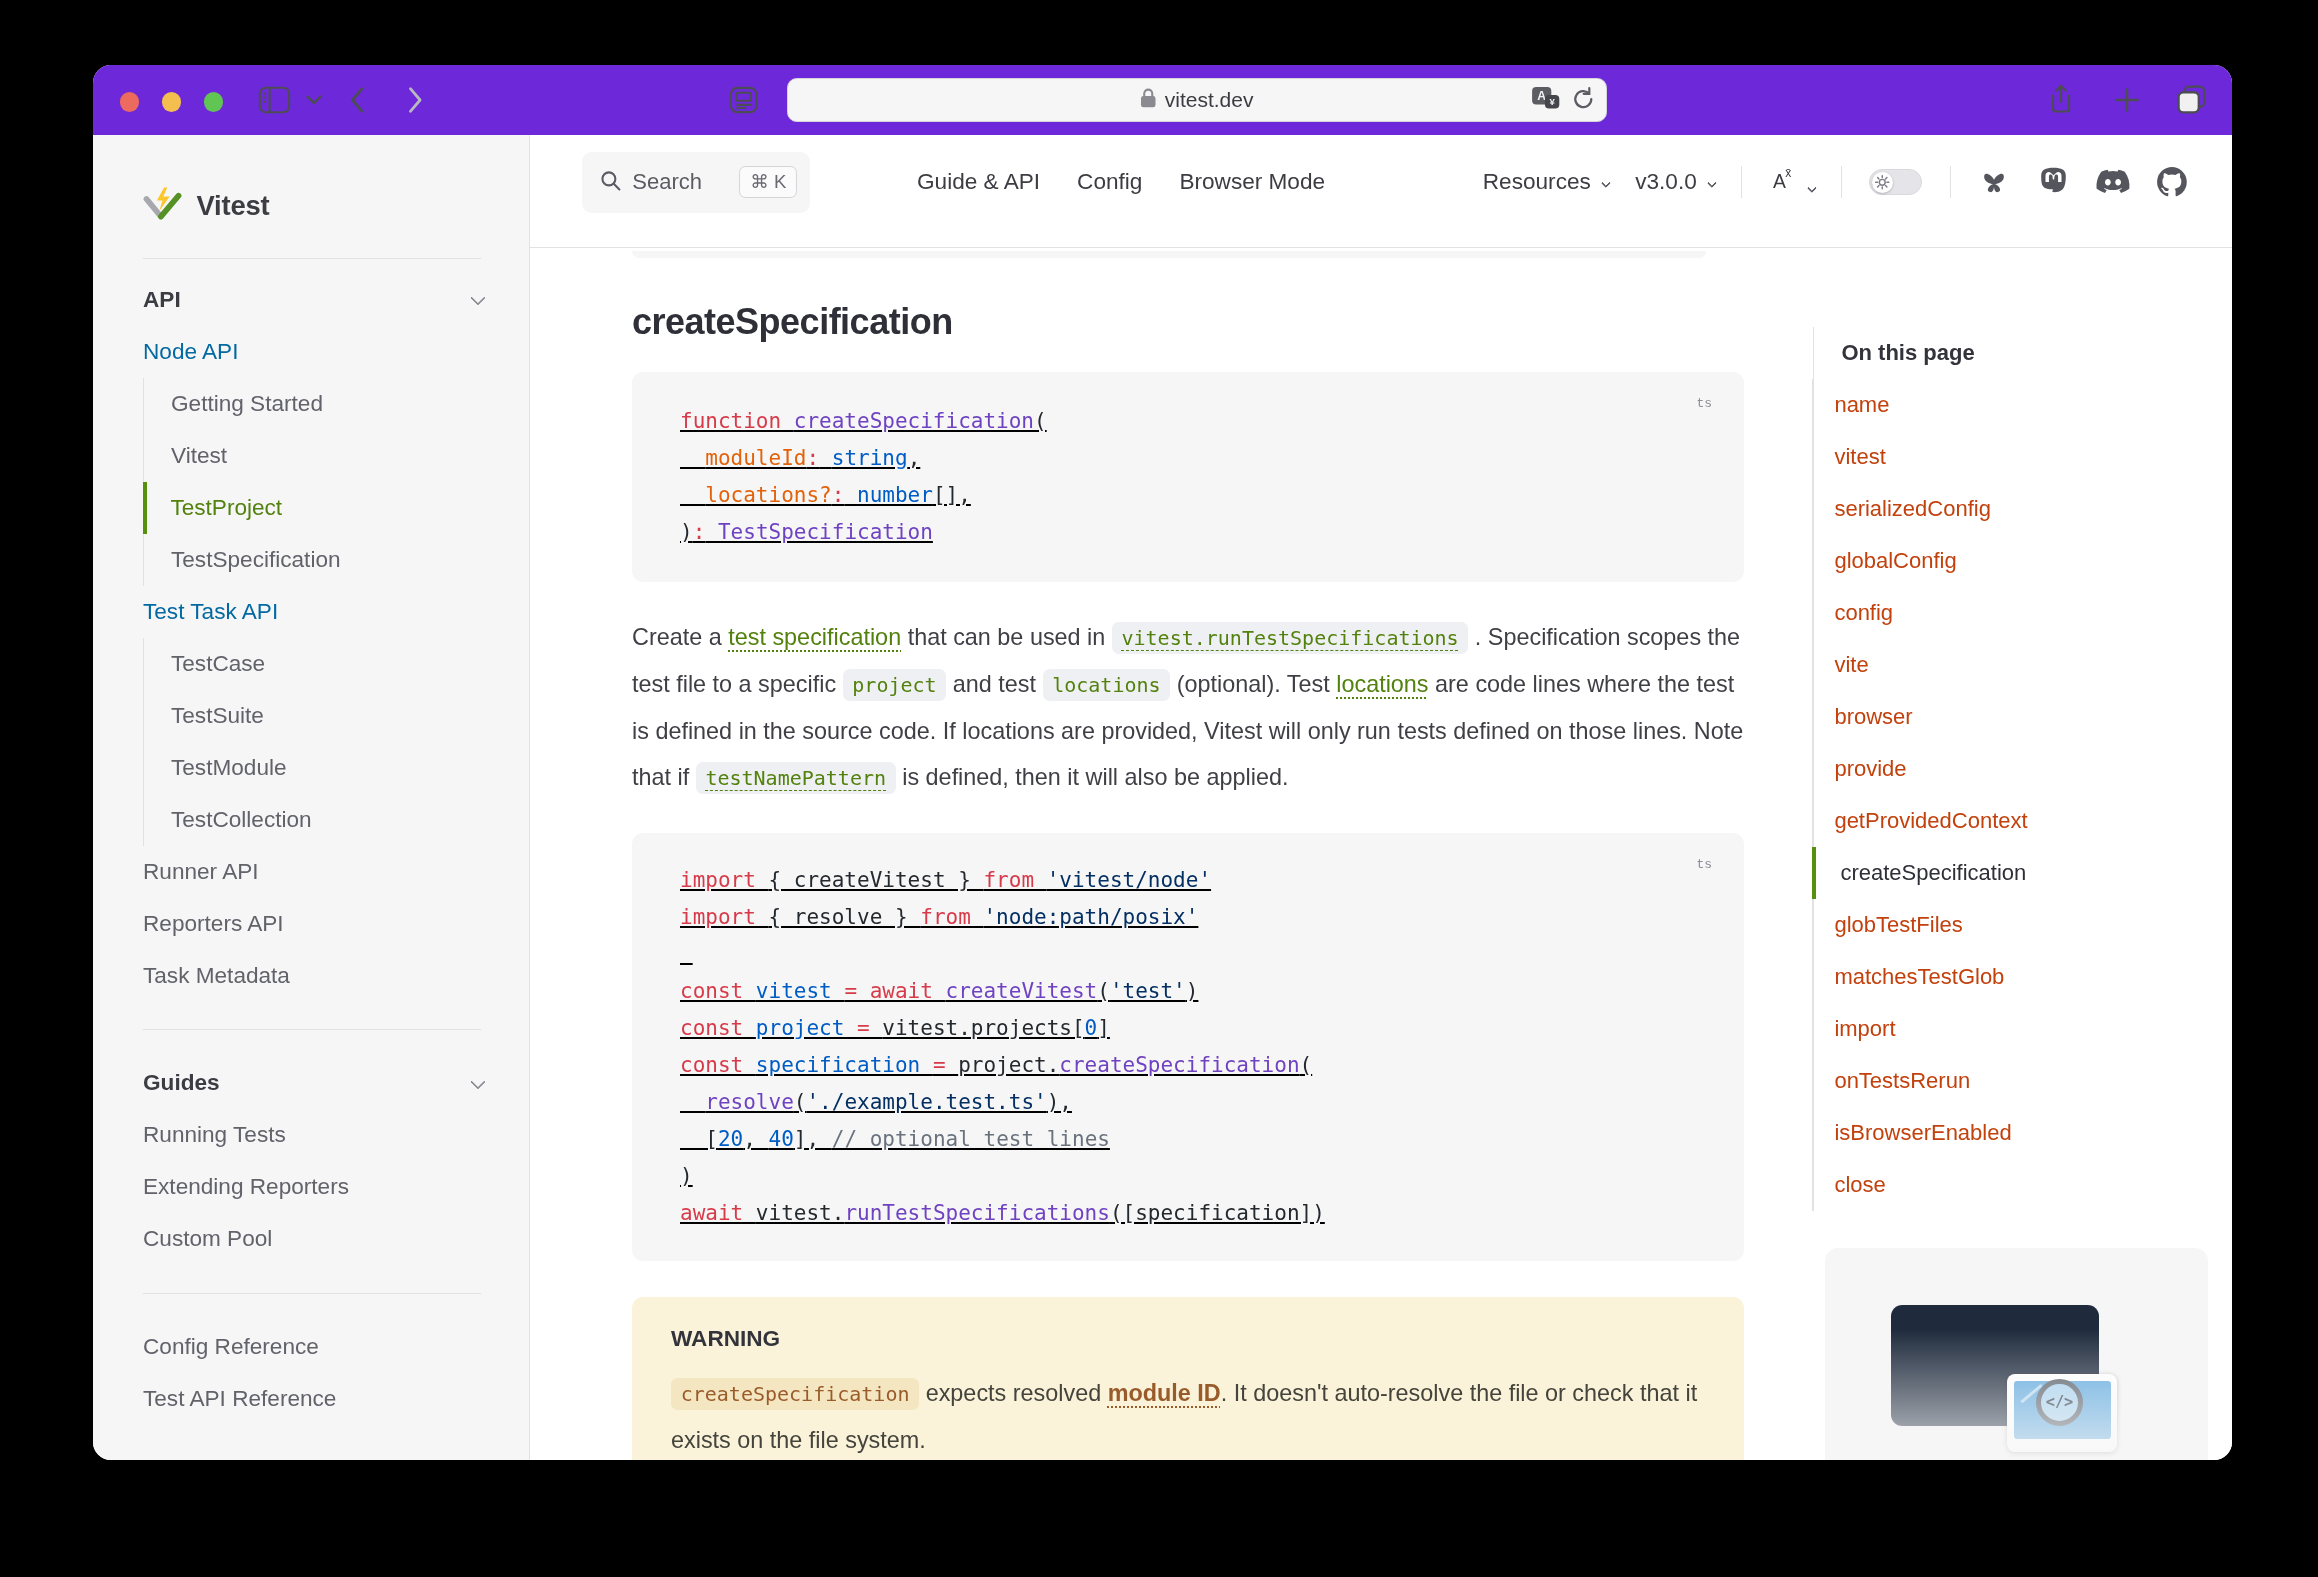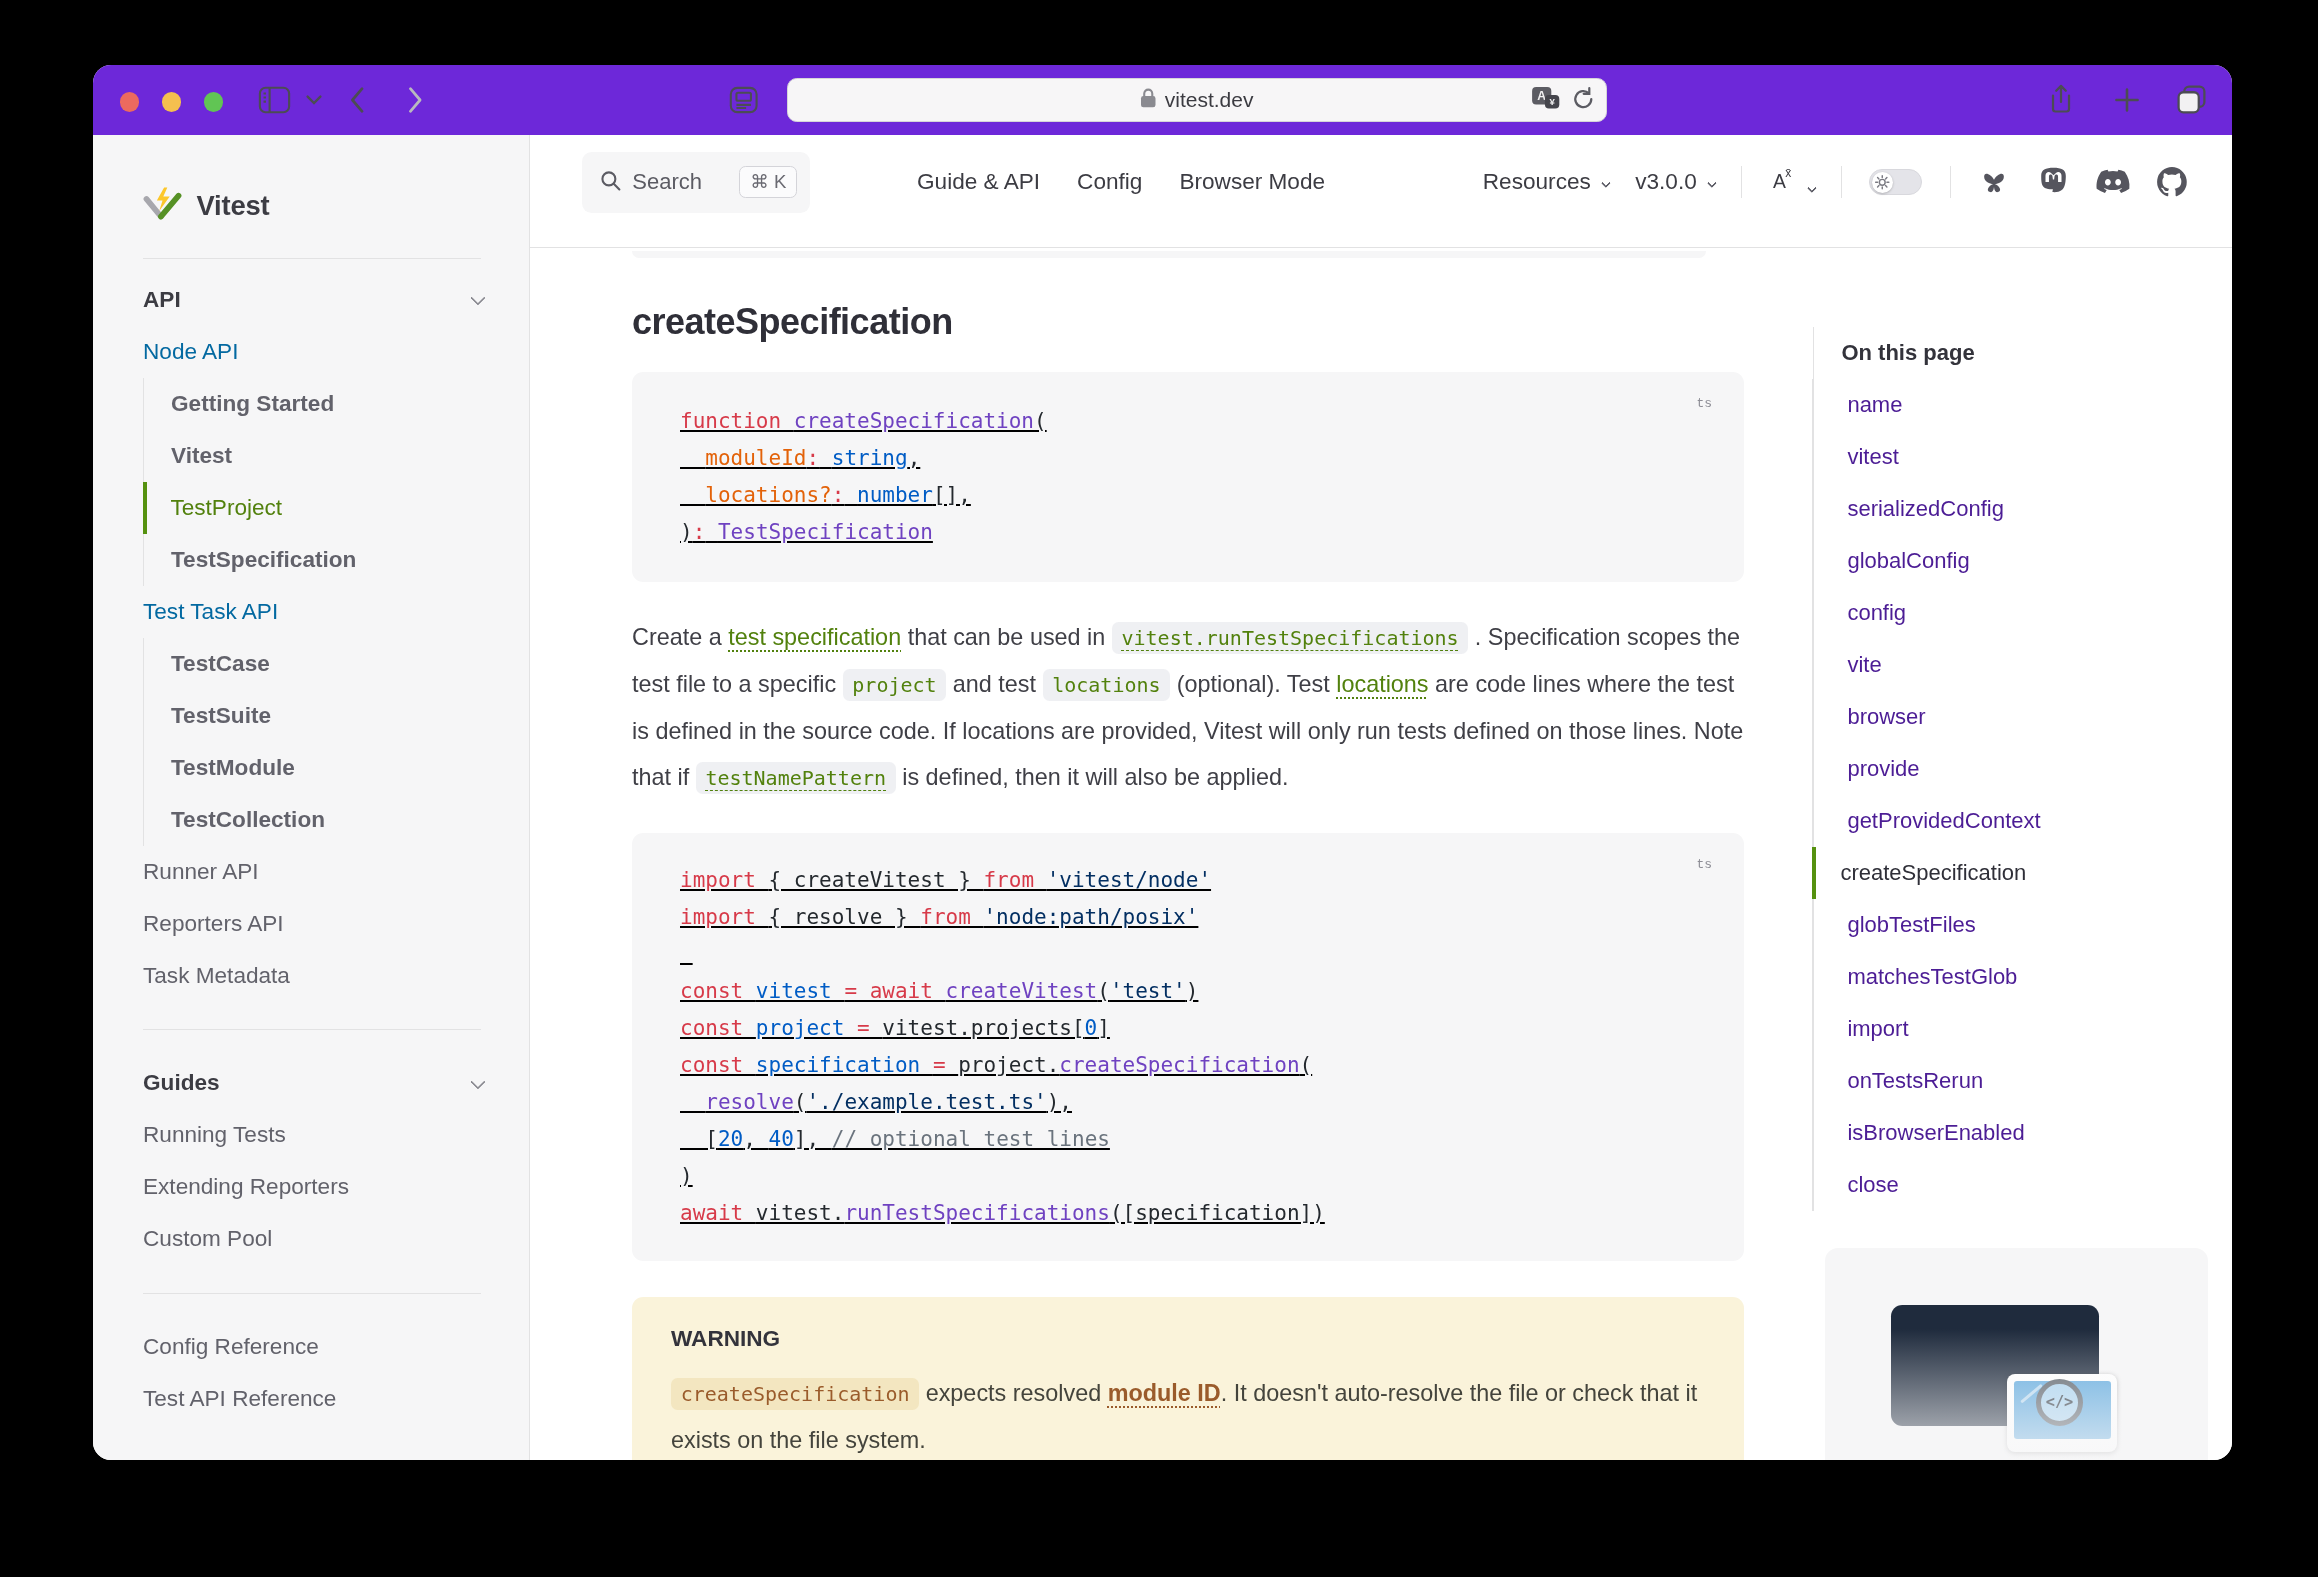--- a/index.html
+++ b/index.html
@@ -19,21 +19,21 @@
     border:0.8px solid #d6d5d8;border-radius:9.7px;display:flex;align-items:center;justify-content:center;}
   .urltext{display:flex;align-items:center;gap:9.7px;color:#3b3b41;font-size:21px;}
   .fieldicons{position:absolute;right:11.3px;top:0;height:42px;display:flex;align-items:center;gap:11.3px;color:#5c5c63;}
   
   .app{position:absolute;top:70px;left:0;right:0;bottom:0;display:flex;}
   .sidebar{width:437px;background:#f6f6f7;border-right:0.8px solid #e2e2e3;padding:0 48px 0 50px;overflow:hidden;}
   .logo-row{margin-top:50px;height:42px;display:flex;align-items:center;gap:14.5px;}
   .logo-text{font-size:27.4px;font-weight:700;color:#3c3c43;letter-spacing:-0.2px;}
   .sb-divider{border-top:0.8px solid #e2e2e3;margin:31px 0 14.5px 0;}
   .sb-divider.mid{margin:27.4px 0;}
-  .s-row{height:52px;display:flex;align-items:center;font-size:22.6px;color:#62626b;cursor:pointer;font-weight:bold;}
+  .s-row{height:52px;display:flex;align-items:center;font-size:22.6px;color:#62626b;cursor:pointer;}
   .s-section{font-weight:700;color:#3c3c43;}
   .s-top{font-weight:500;}
   .s-label{color:#0369a1;font-weight:500;}
   .s-sub{border-left:1.6px solid #e2e2e3;padding-left:27px;}
   .s-sub.active{border-left:4.8px solid var(--brand-bar);padding-left:23.4px;color:var(--brand);font-weight:500;}
   .chev{margin-left:auto;width:10.5px;height:10.5px;border-right:2.4px solid #8b8b92;border-bottom:2.4px solid #8b8b92;
     transform:rotate(45deg) translateY(-2.4px);border-radius:0.8px;}
   .chev-sm{display:inline-block;width:7.3px;height:7.3px;border-right:2px solid #5c5c66;border-bottom:2px solid #5c5c66;
     transform:rotate(45deg) translateY(-3.2px);margin-left:9.7px;border-radius:0.8px;}
   
@@ -70,22 +70,22 @@
   .chip.link{text-decoration:underline dashed;text-decoration-thickness:1.2px;text-underline-offset:4.8px;cursor:pointer;}
   .warning{margin-top:36px;background:var(--warn-bg);border-radius:11.3px;padding:29px 39px;}
   .warn-title{font-size:22.6px;font-weight:700;color:#33333b;}
   .warn-body{margin-top:18px;font-size:23.4px;line-height:46px;color:#44443c;}
   .warn-body .chip{background:var(--warn-chip-bg);color:var(--warn-text);}
   .warn-body .lnk{color:var(--warn-text);font-weight:600;}
   
   .aside{position:absolute;right:0;top:0;width:419px;}
   .outline{margin-top:78px;border-left:1.6px solid #e2e2e3;padding-left:27.4px;}
   .o-title{height:52px;display:flex;align-items:center;font-size:22px;font-weight:700;color:#33333b;}
-  .o-item{height:52px;display:flex;align-items:center;font-size:22px;color:#4c1d95;cursor:pointer;margin-left:-29px;
-    padding-left:34px;border-left:1.6px solid #e2e2e3;}
+  .o-item{height:52px;display:flex;align-items:center;font-size:22px;color:#c2410c;cursor:pointer;margin-left:-29px;
+    padding-left:21px;border-left:1.6px solid #e2e2e3;}
   .o-item.active{border-left:4.8px solid var(--brand-bar);padding-left:24px;color:#2f2f38;font-weight:500;}
   .ad{position:relative;margin:37px 0 0 12px;width:383px;height:339px;background:#f6f6f7;border-radius:13px;overflow:hidden;cursor:pointer;}
   .ad-navy{position:absolute;left:66px;top:57px;width:208px;height:121px;background:#1f2b3d;border-radius:11.3px;}
   .ad-monitor{position:absolute;left:116px;top:69px;width:110px;height:78px;background:#fff;border-radius:8px;
     box-shadow:0 1.6px 4.8px rgba(0,0,0,.3);}
   .ad-screen{position:absolute;left:6.5px;top:6.5px;right:6.5px;bottom:13px;background:#5ea9de;border-radius:3.2px;overflow:hidden;}
   .ad-streak{position:absolute;width:27.4px;height:3.2px;background:rgba(255,255,255,.55);transform:rotate(-40deg);border-radius:1.6px;}
   .ad-lens{position:absolute;left:29px;top:4.8px;width:47px;height:47px;border:5.7px solid #555d66;border-radius:50%;
     background:#a8d2ef;display:flex;align-items:center;justify-content:center;
     font-family:"DejaVu Sans Mono",monospace;font-weight:bold;font-size:15.3px;color:#2d3640;}

